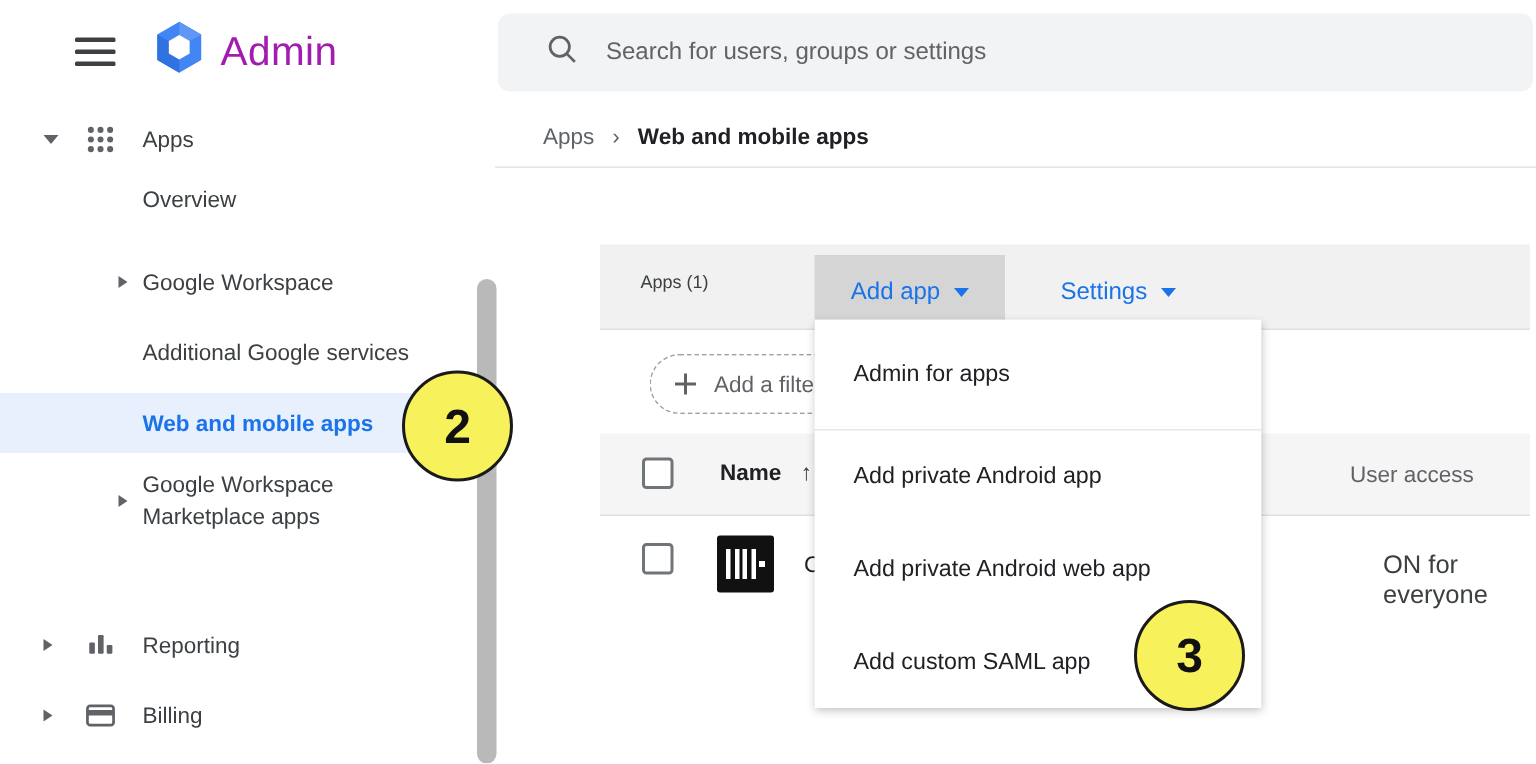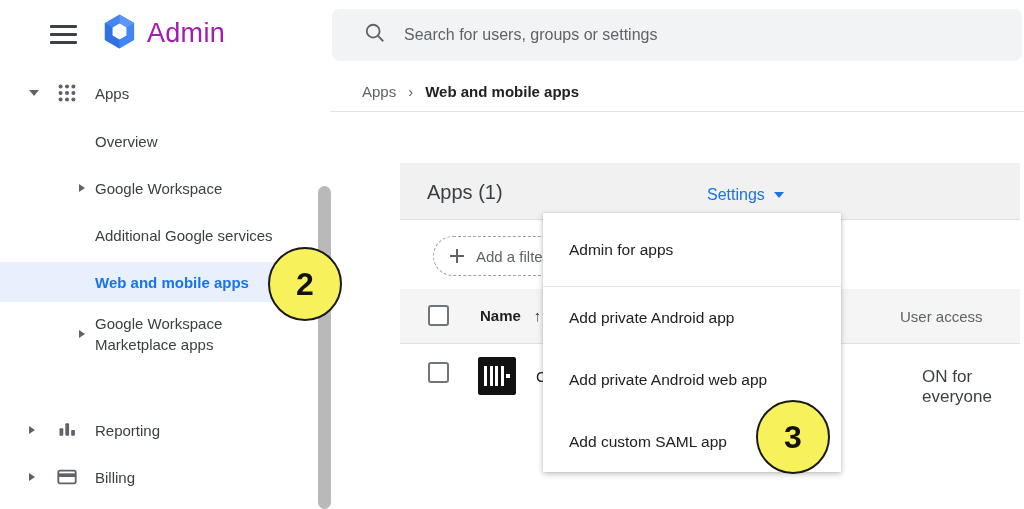--- a/index.html
+++ b/index.html
@@ -31,21 +31,21 @@
   .active-bg { left:0; top:262px; width:318px; height:40px; background:#e8f0fe; }
   .tri-down { width:0; height:0; border-left:5px solid transparent; border-right:5px solid transparent; border-top:6px solid #5f6368; }
   .tri-right { width:0; height:0; border-top:4.5px solid transparent; border-bottom:4.5px solid transparent; border-left:6px solid #5f6368; }
   .caret-l1 { position:absolute; left:29px; }
   .caret-l2 { position:absolute; left:79px; }
   .side-icon { position:absolute; left:55px; width:24px; height:24px; display:flex; align-items:center; justify-content:center; }
   .scrollthumb { left:318px; top:186px; width:13px; height:323px; background:#b9b9b9; border-radius:7px; cursor:grab; }
 
   
   .toolbar { left:400px; top:163px; width:620px; height:57px; background:#f1f1f1; border-bottom:1px solid #e0e0e0; }
-  .toolbar-title { position:absolute; left:27px; top:18px; font-size:20px; color:#3c4043; }
+  .toolbar-title { position:absolute; left:27px; top:18px; font-size:12px; color:#3c4043; }
   .btn-addapp { position:absolute; left:143px; top:7px; width:127px; height:50px; background:#d5d5d5; border:none; display:flex; align-items:center; justify-content:center; gap:9px; font-size:16px; color:#1a73e8; cursor:pointer; font-family:"Liberation Sans", sans-serif; }
   .btn-settings { position:absolute; left:295px; top:7px; height:50px; background:transparent; border:none; display:flex; align-items:center; gap:9px; font-size:16px; color:#1a73e8; cursor:pointer; padding:0 12px; font-family:"Liberation Sans", sans-serif; }
   .tri-down-blue { width:0; height:0; border-left:5.5px solid transparent; border-right:5.5px solid transparent; border-top:6.5px solid #1a73e8; }
 
   .filter-chip { left:433px; top:236px; width:170px; height:40px; border:1px dashed #9aa0a6; border-radius:20px; display:flex; align-items:center; padding-left:16px; gap:12px; color:#5f6368; font-size:15px; background:#fff; cursor:pointer; z-index:1; }
   .plus-icon { position:relative; width:14px; height:14px; }
   .plus-icon::before { content:""; position:absolute; left:6px; top:0; width:2px; height:14px; background:#5f6368; }
   .plus-icon::after { content:""; position:absolute; left:0; top:6px; width:14px; height:2px; background:#5f6368; }
 
   .thead { left:400px; top:289px; width:620px; height:55px; background:#f5f5f5; border-bottom:1px solid #e0e0e0; z-index:2; }
@@ -125,21 +125,21 @@
           <circle cx="12" cy="12" r="2.2"></circle>
           <circle cx="19" cy="12" r="2.2"></circle>
         <circle cx="5" cy="19" r="2.2"></circle>
           <circle cx="12" cy="19" r="2.2"></circle>
           <circle cx="19" cy="19" r="2.2"></circle>
       </svg>
     </span>
     <span class="side-label">Apps</span>
   </div>
 
-  <div class="abs side-row" style="top:124px;padding-left:36px;">
+  <div class="abs side-row" style="top:116px;padding-left:36px;">
     <span class="side-label">Overview</span>
   </div>
 
   <div class="abs side-row" style="top:171px;">
     <span class="caret-l2 tri-right"></span>
     <span class="side-label">Google Workspace</span>
   </div>
 
   <div class="abs side-row" style="top:218px;padding-left:42px;">
     <span class="side-label">Additional Google services</span>
@@ -175,20 +175,24 @@
         <rect x="2.5" y="8" width="19" height="4" fill="#5f6368"></rect>
       </svg>
     </span>
     <span class="side-label">Billing</span>
   </div>
 
   <div class="abs scrollthumb"></div>
 
   <div class="abs toolbar">
     <span class="toolbar-title">Apps (1)</span>
+    <button class="btn-addapp">
+      <span>Add app</span>
+      <span class="tri-down-blue"></span>
+    </button>
     <button class="btn-settings">
       <span>Settings</span>
       <span class="tri-down-blue"></span>
     </button>
   </div>
 
   <div class="abs filter-chip">
     <span class="plus-icon"></span>
     <span>Add a filter</span>
   </div>

